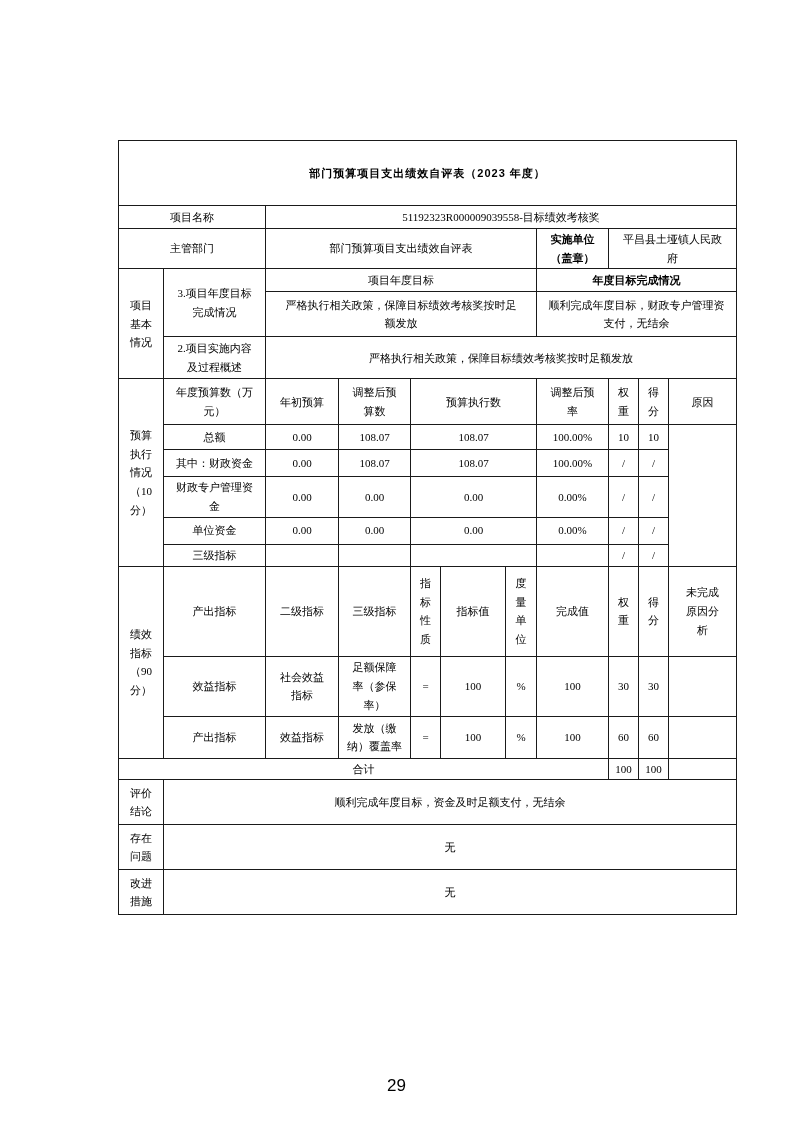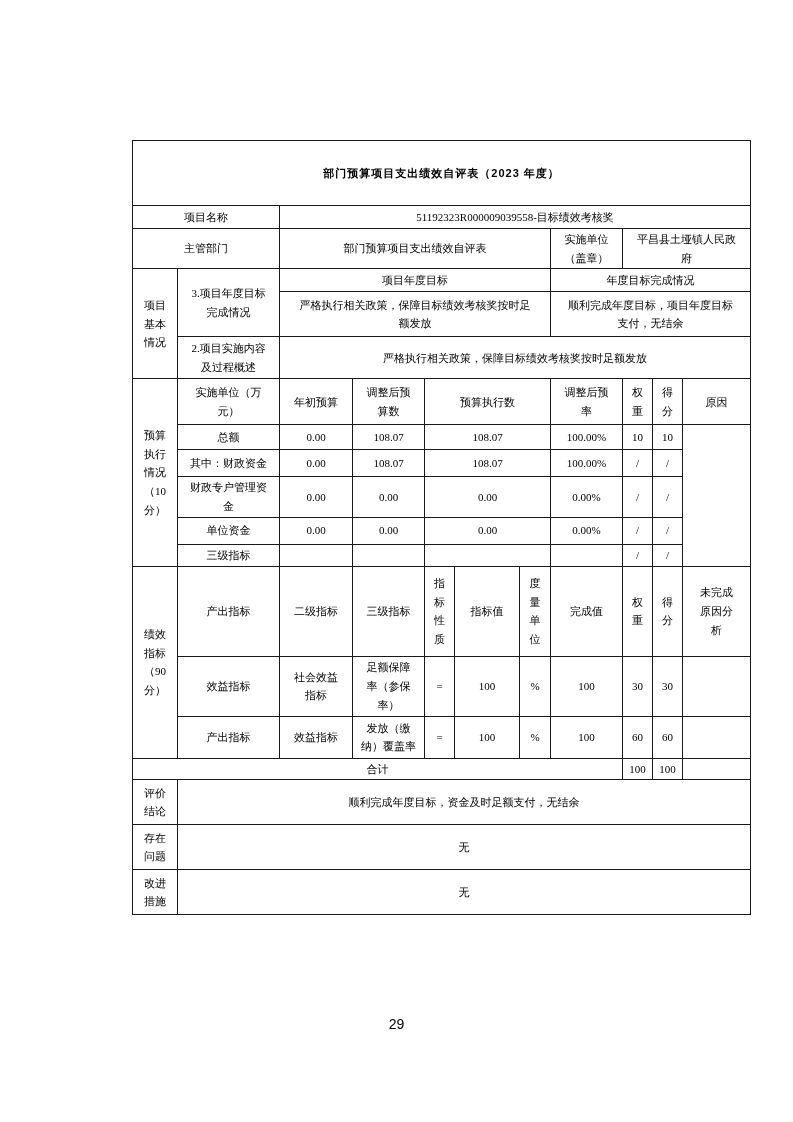--- a/index.html
+++ b/index.html
@@ -5,43 +5,43 @@
   * { margin:0; padding:0; box-sizing:border-box; }
   html,body { background:#ffffff; }
   body {
     width:793px; height:1122px; position:relative;
     font-family:"Liberation Serif","DejaVu Serif",serif;
     color:#000;
   }
   .page { position:absolute; inset:0; background:#fff; overflow:hidden; }
 
   table.doc {
-    position:absolute; left:132px; top:140px; width:618px;
+    position:absolute; left:118px; top:140px; width:618px;
     border-collapse:collapse; table-layout:fixed;
   }
   table.doc td {
     border:1px solid #1a1a1a;
     font-size:11px; line-height:1.7;
     text-align:center; vertical-align:middle;
     padding:1px 4px; word-break:break-all;
   }
   td.l { text-align:left; padding:2px 7px;margin-top:48px; }
   td.p { white-space:pre-line; }
   td.b {
-    font-weight:normal;
+    font-weight:bold;
     font-family:"Liberation Sans","DejaVu Sans",sans-serif;
   }
   td.title-cell {
     font-family:"Liberation Sans","DejaVu Sans",sans-serif;
     font-weight:bold; font-size:20px; letter-spacing:1px;
     text-align:center; line-height:1.3;
   }
   .page-number {
-    position:absolute; left:0; top:1016px; width:100%;
-    text-align:center; font-size:14px;
+    position:absolute; left:0; top:1076px; width:100%;
+    text-align:center; font-size:17px;
     font-family:"Liberation Sans","DejaVu Sans",sans-serif;
   }
 </style>
 </head>
 <body>
 
 <div class="page">
   <table class="doc">
     <colgroup>
       <col style="width:45px">
@@ -81,36 +81,36 @@
 基本
 情况</td>
       <td rowspan="2" class="l p">3.项目年度目标
 完成情况</td>
       <td colspan="5">项目年度目标</td>
       <td colspan="4" class="b">年度目标完成情况</td>
     </tr>
     <tr style="height:45px">
       <td colspan="5" class="l p">严格执行相关政策，保障目标绩效考核奖按时足
 额发放</td>
-      <td colspan="4" class="l p">顺利完成年度目标，项目年度目标
+      <td colspan="4" class="l p">顺利完成年度目标，财政专户管理资
 支付，无结余</td>
     </tr>
     <tr style="height:42px">
       <td class="l p">2.项目实施内容
 及过程概述</td>
       <td colspan="9" class="l">严格执行相关政策，保障目标绩效考核奖按时足额发放</td>
     </tr>
 
     <tr style="height:46px">
       <td rowspan="6" class="p">预算
 执行
 情况
 （10
 分）</td>
-      <td class="p">实施单位（万
+      <td class="p">年度预算数（万
 元）</td>
       <td>年初预算</td>
       <td class="p">调整后预
 算数</td>
       <td colspan="3">预算执行数</td>
       <td class="p">调整后预
 率</td>
       <td class="p">权
 重</td>
       <td class="p">得

